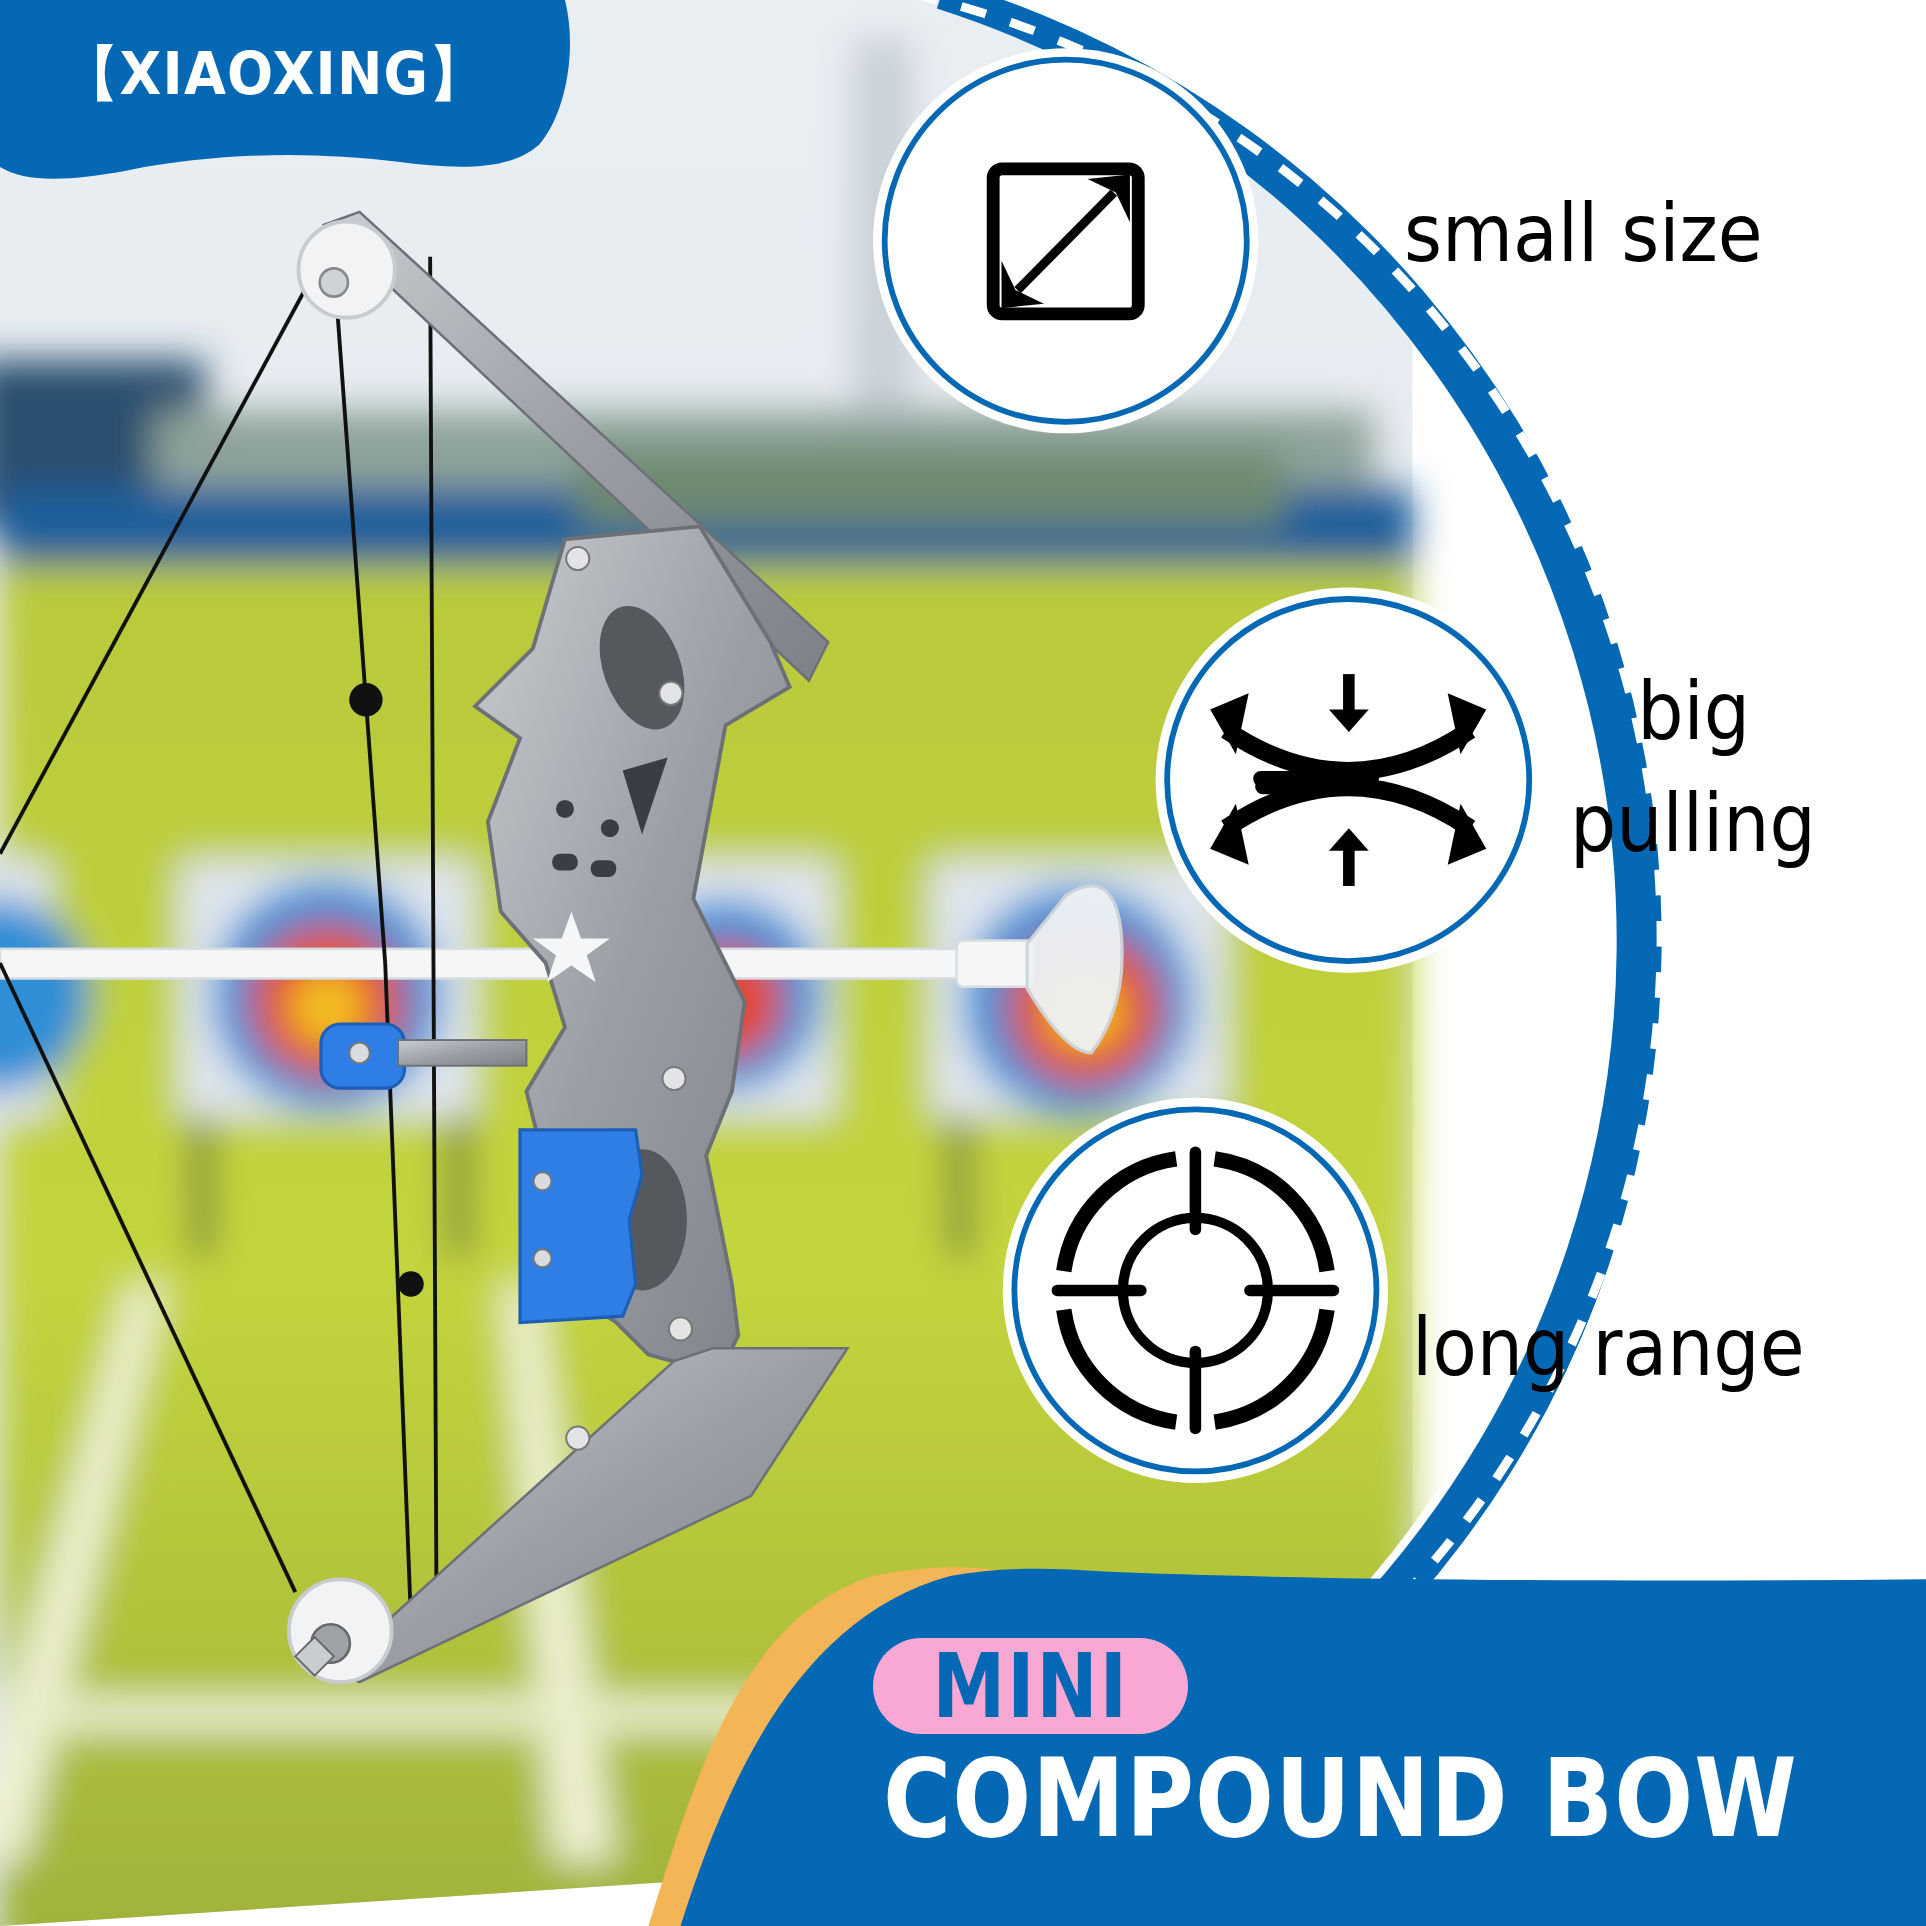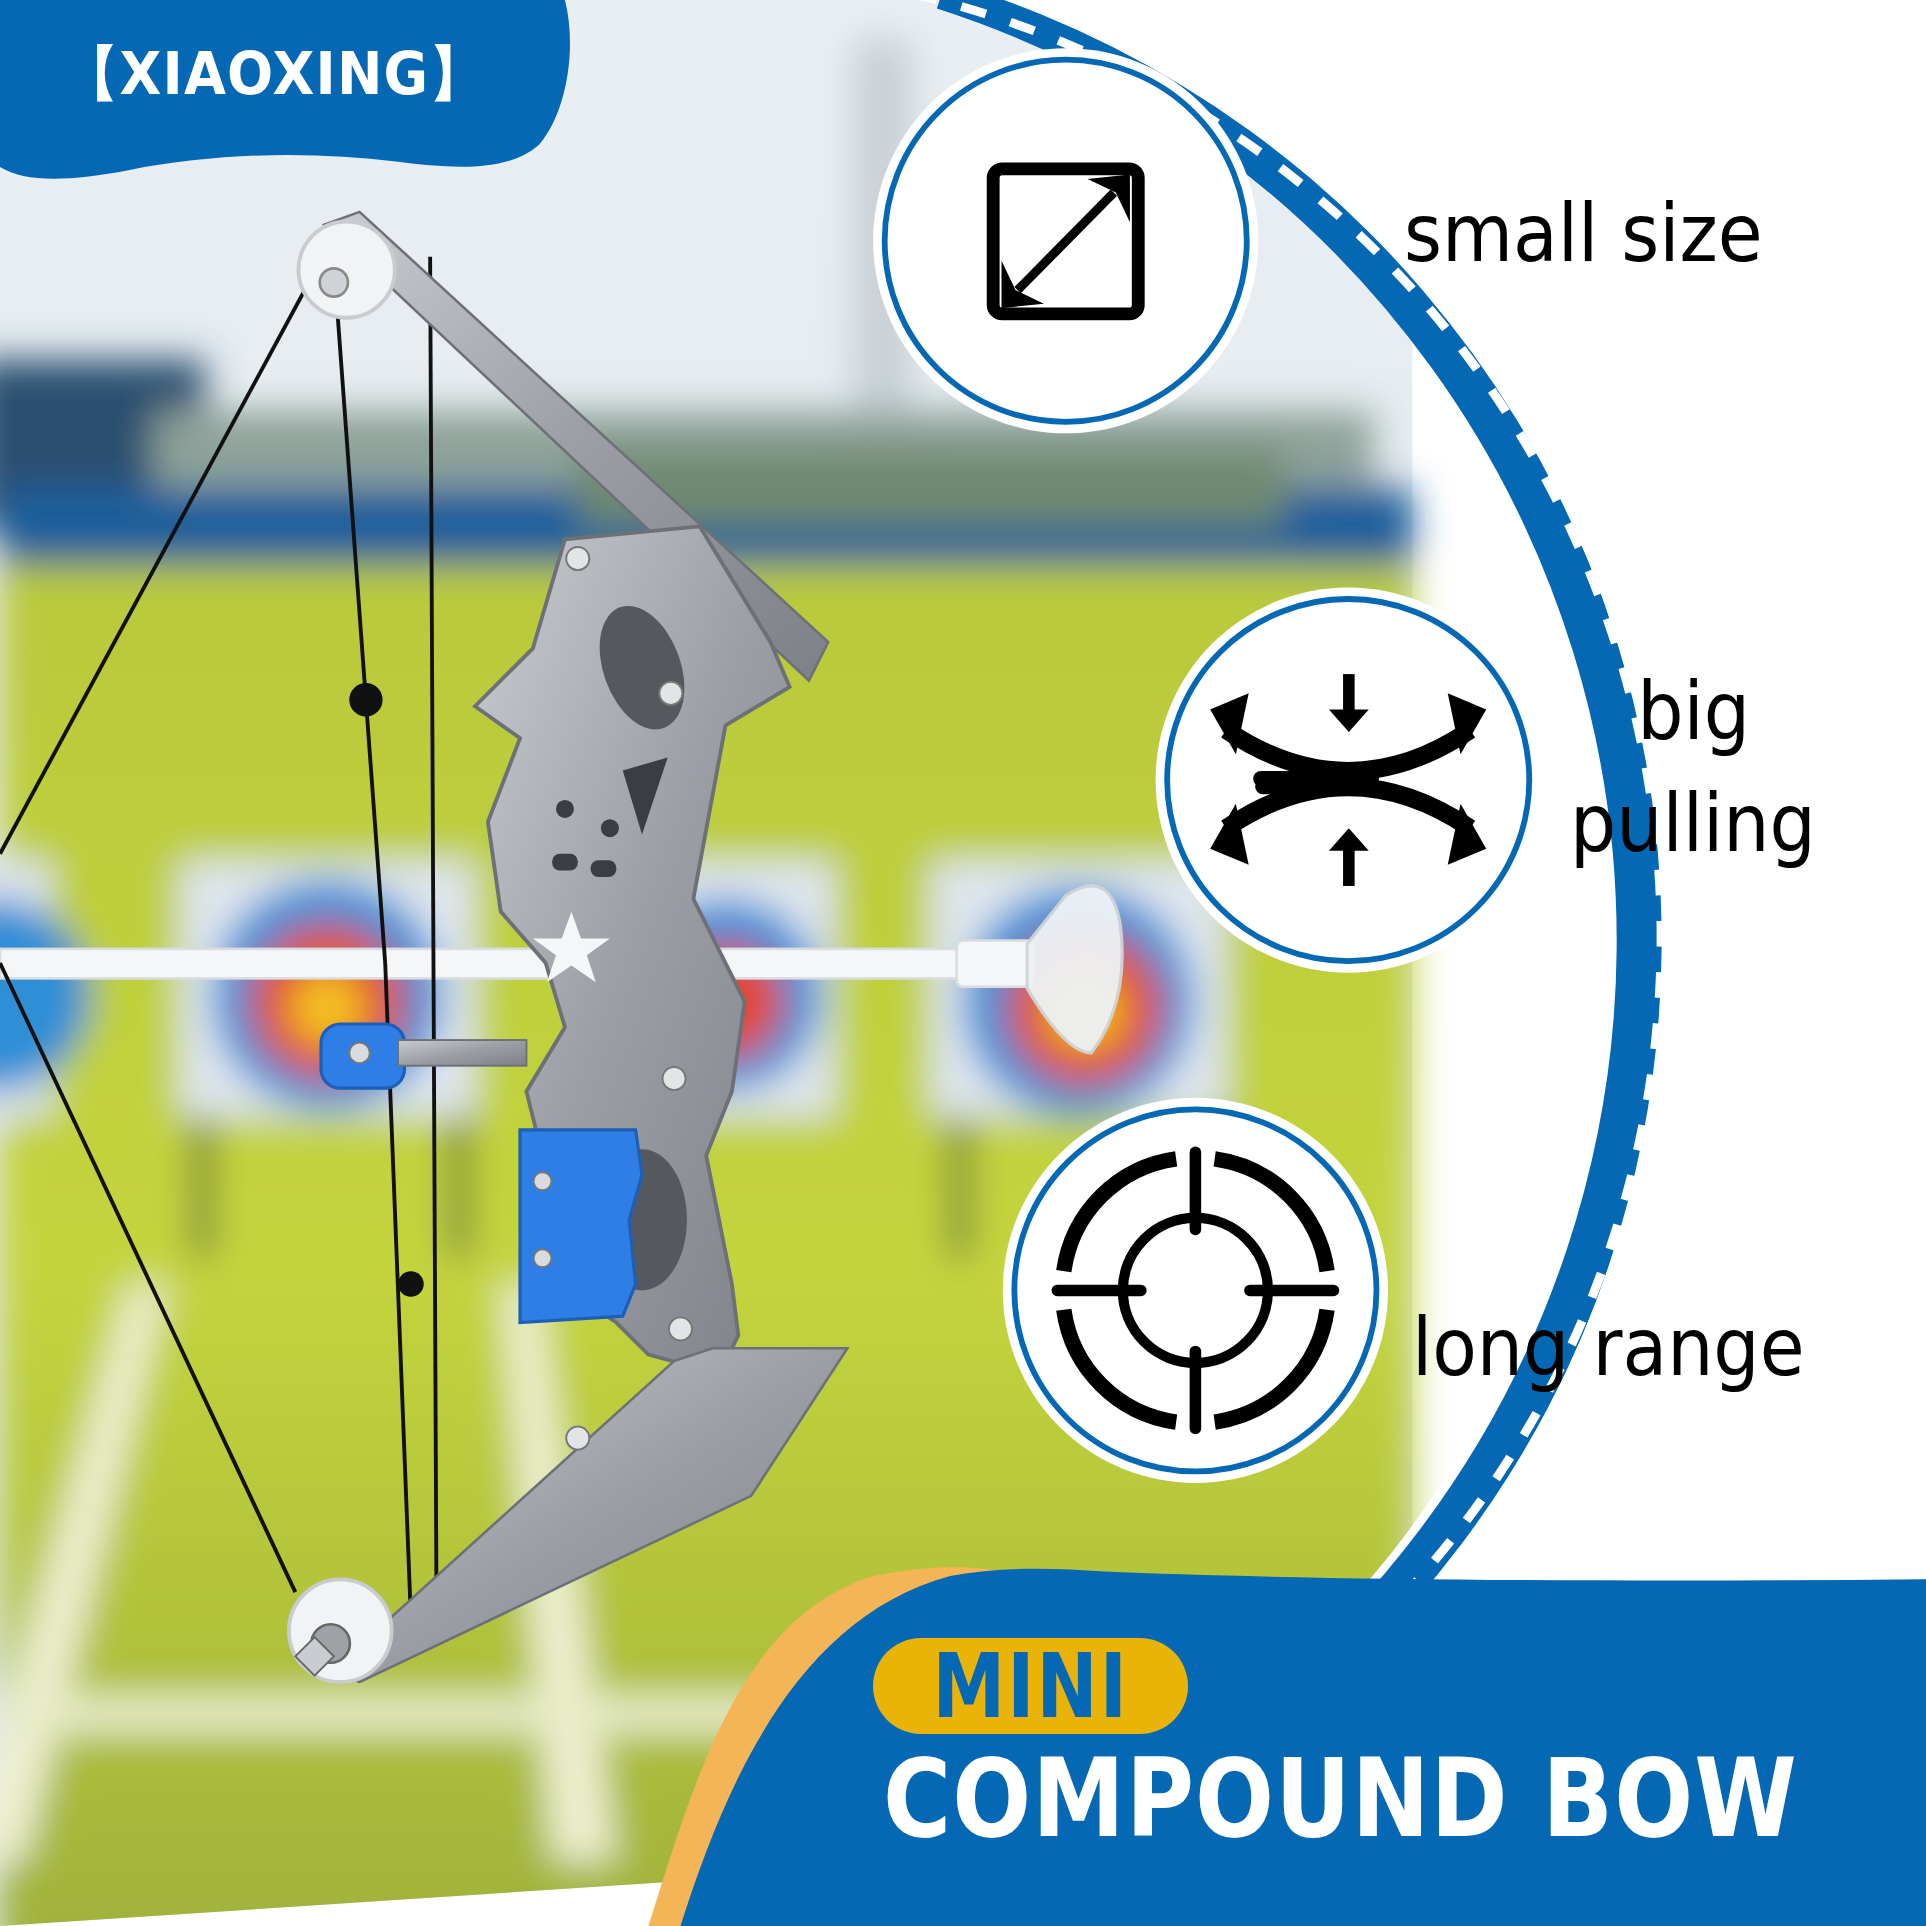--- a/index.html
+++ b/index.html
@@ -1,20 +1,20 @@
 <!DOCTYPE html>
 <html style="font-size:10.3px"><head>
 <meta charset="utf-8">
 <style>
   html, body { margin:0; padding:0; }
   body { width:1926px; height:1926px; position:relative; overflow:hidden; background:#ffffff; font-family:"DejaVu Sans", sans-serif; }
   #scene { position:absolute; left:0; top:0; width:1926px; height:1926px; }
   .brand-text { position:absolute; left:64px; top:35px; font-family:"DejaVu Sans", sans-serif; font-weight:bold; font-size:59px; color:#ffffff; letter-spacing:1.3px; transform:scaleX(0.92); transform-origin:left center; }
   .feature-label { position:absolute; color:#000000; font-family:"DejaVu Sans", sans-serif; font-size:81px; line-height:1.0; transform:scaleX(0.9); transform-origin:left top; text-align:center; }
-  .mini-pill { position:absolute; left:873px; top:1638px; width:315px; height:96px; background:#eab308; border-radius:48px; display:flex; align-items:center; justify-content:center;text-align:right; }
+  .mini-pill { position:absolute; left:873px; top:1638px; width:315px; height:96px; background:#f9a8d4; border-radius:48px; display:flex; align-items:center; justify-content:center;text-align:right; }
   .mini-text { font-family:"DejaVu Sans", sans-serif; font-weight:bold; font-size:89px; color:#0468B4; transform:scaleX(0.82); letter-spacing:2.6px; line-height:1; }
   .title-text { position:absolute; left:883px; top:1745px; font-family:"DejaVu Sans", sans-serif; font-weight:bold; font-size:108px; color:#ffffff; transform:scaleX(0.86); transform-origin:left top; line-height:1; letter-spacing:1.3px; white-space:nowrap; }
 </style>
 </head>
 <body>
 
 <svg id="scene" width="1926" height="1926" viewBox="0 0 3000 3000" xmlns="http://www.w3.org/2000/svg">
   <defs>
     <filter id="blur40" x="-20%" y="-20%" width="140%" height="140%">
         <feGaussianBlur stdDeviation="28"></feGaussianBlur>

